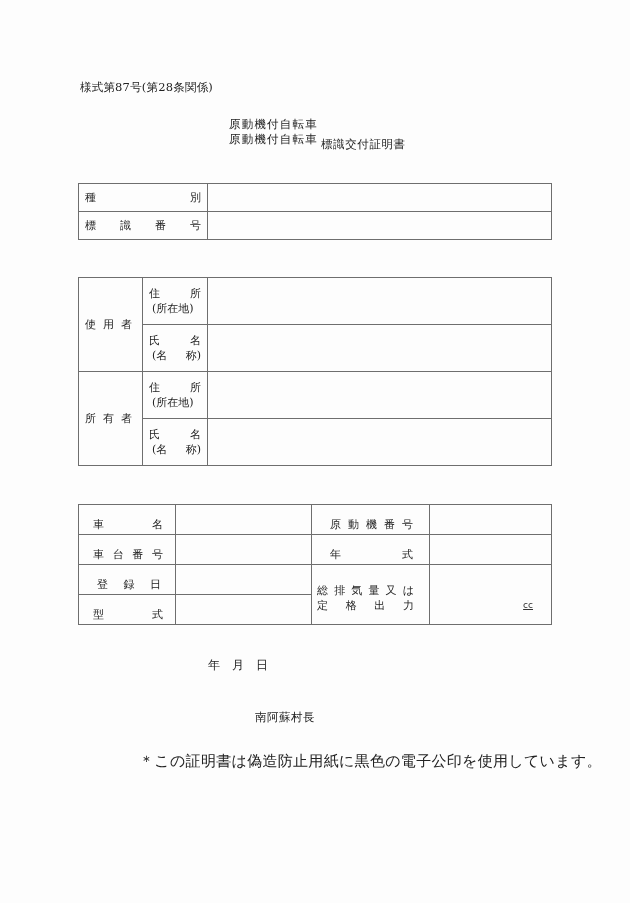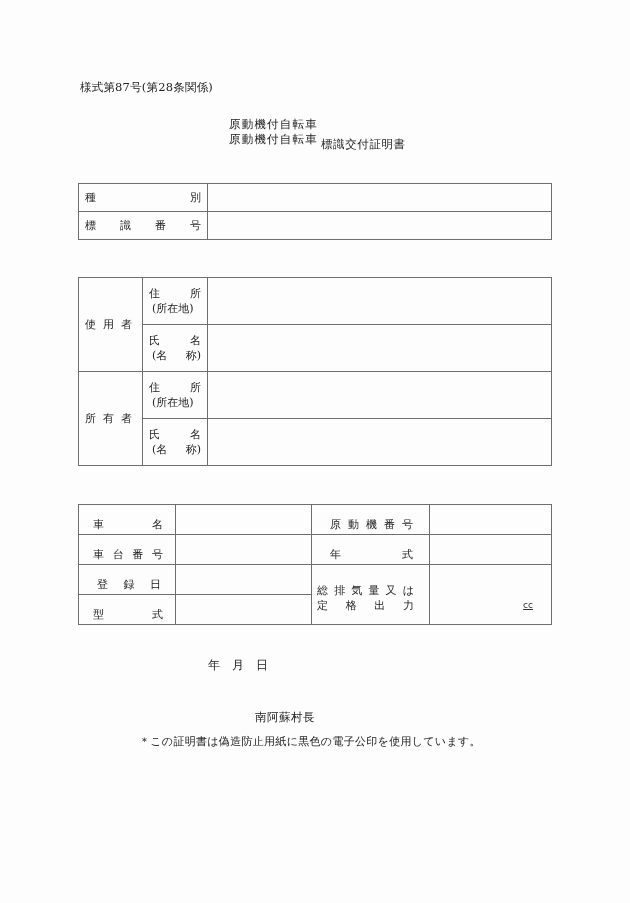--- a/index.html
+++ b/index.html
@@ -20,21 +20,21 @@
   .t2 { left: 78px; top: 277px; width: 474px; }
   .t2 td { height: 46px; }
   .t3 { left: 78px; top: 504px; width: 474px; }
   .t3 td { height: 27px; }
   .sub { padding: 0 6px; line-height: 15px; }
   .sub .l2 { padding-left: 3px; }
   .bot { vertical-align: bottom; padding-bottom: 2px; }
   .cc { text-align: right; padding-right: 18px; vertical-align: bottom; padding-bottom: 14px; font-family: "DejaVu Sans", sans-serif; font-size: 9px; color: #333; text-decoration: underline; }
   .date { left: 208px; top: 657px; font-size: 12px; word-spacing: 8px; }
   .mayor { left: 255px; top: 696px; font-size: 11.5px; letter-spacing: 0.5px; margin-top: 14px; }
-  .note { left: 139px; top: 734px; font-size: 11px; letter-spacing: 0.3px; }
+  .note { left: 139px; top: 752px; font-size: 15px; letter-spacing: 0.3px; }
 </style>
 </head>
 <body>
 
 <div class="abs form-number">様式第87号(第28条関係)</div>
 <div class="abs title-stack">
   <div>原動機付自転車</div>
   <div>原動機付自転車</div>
 </div>
 <div class="abs title-main">標識交付証明書</div>

